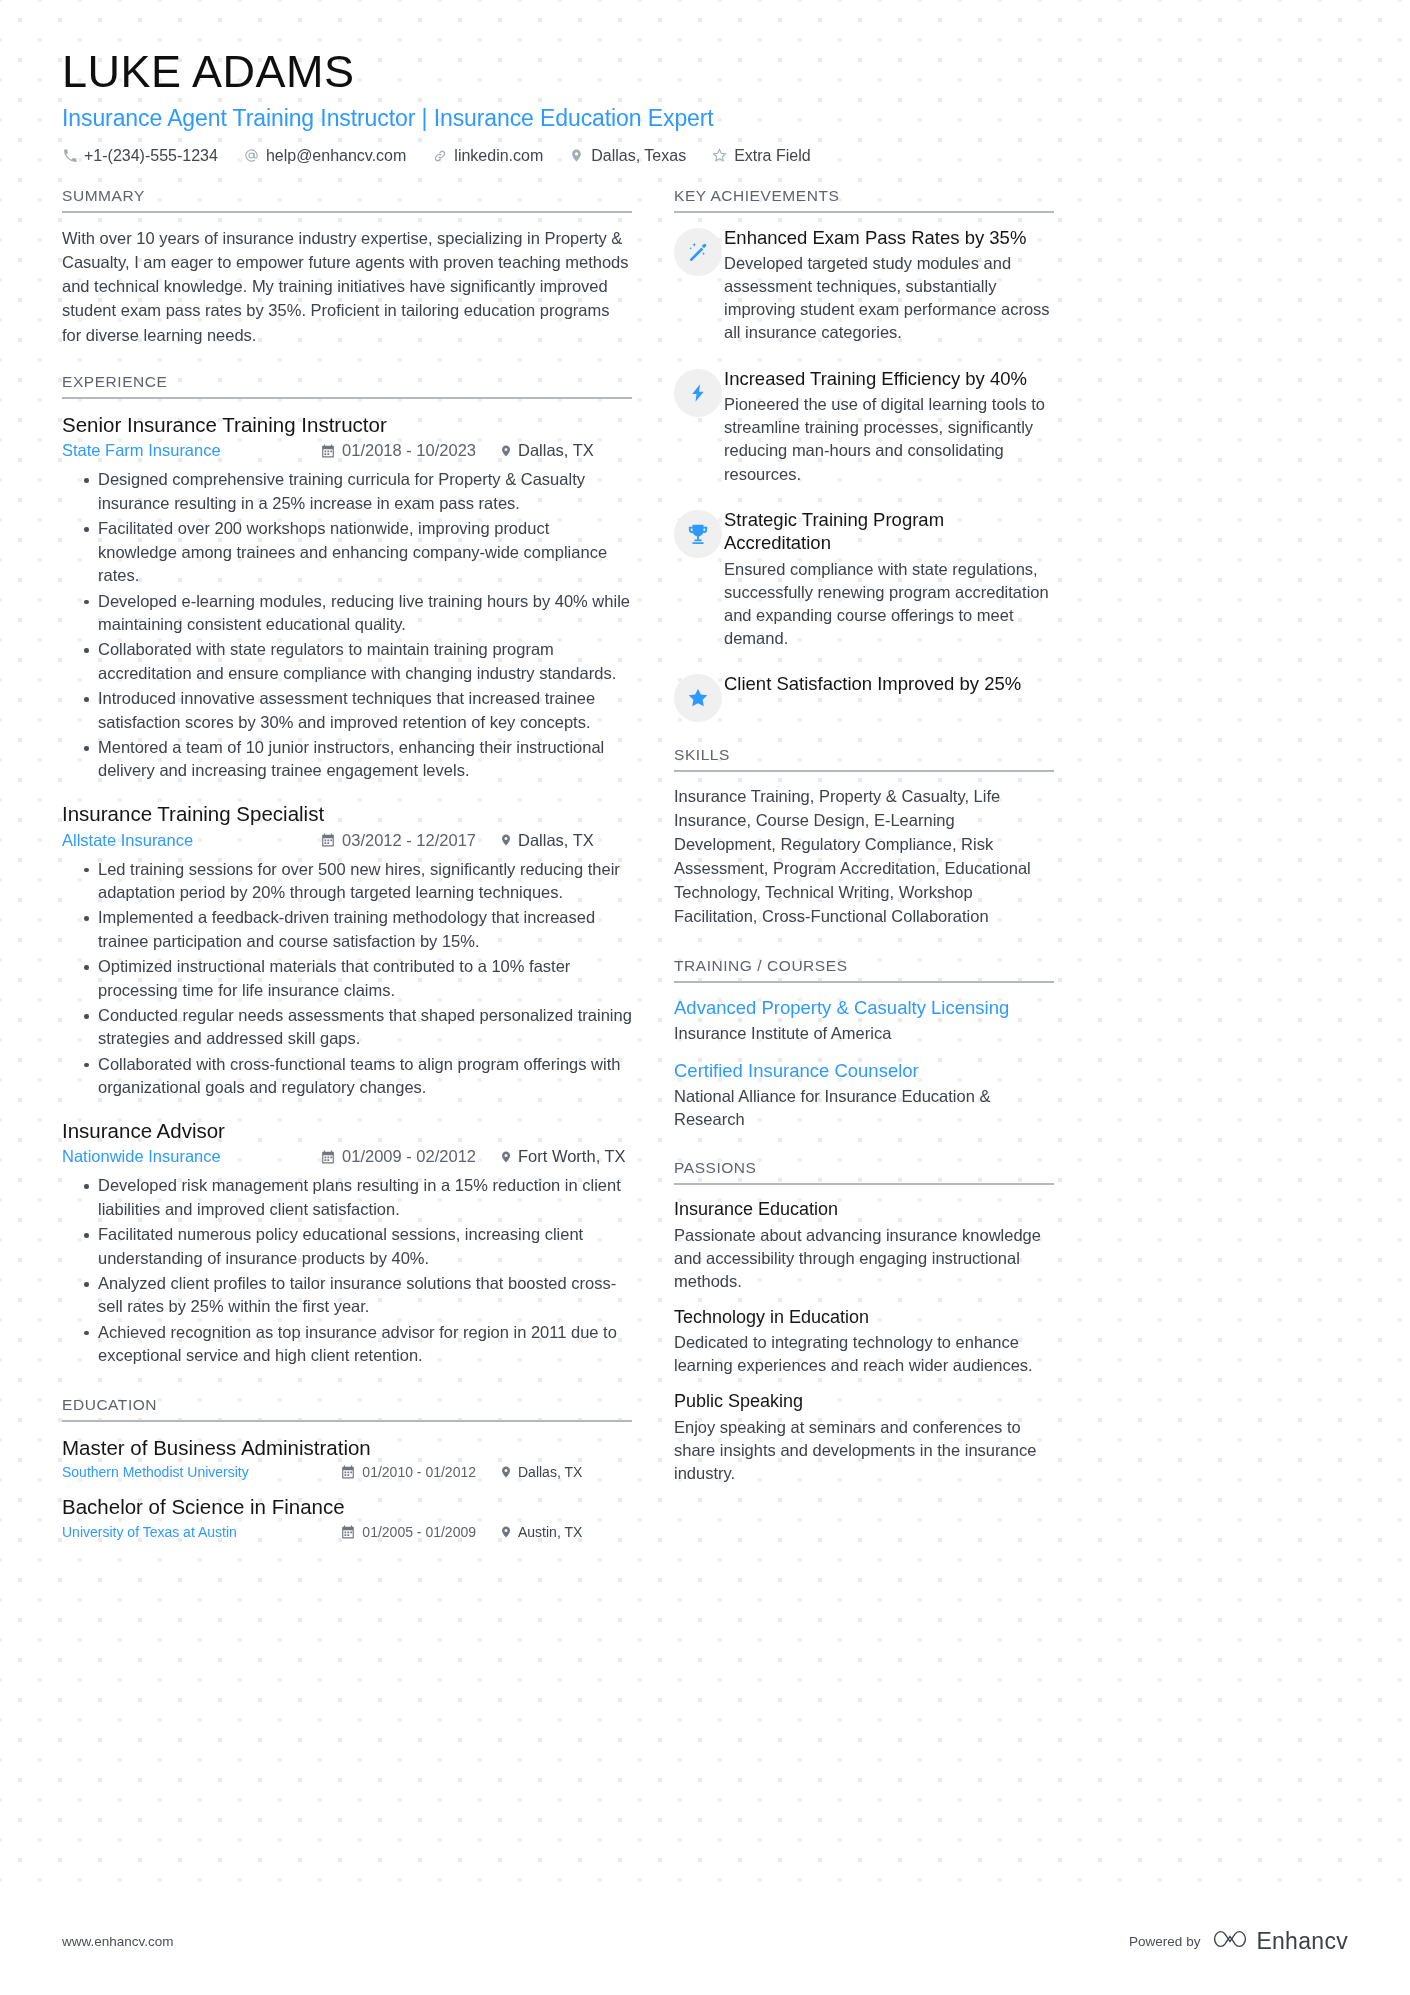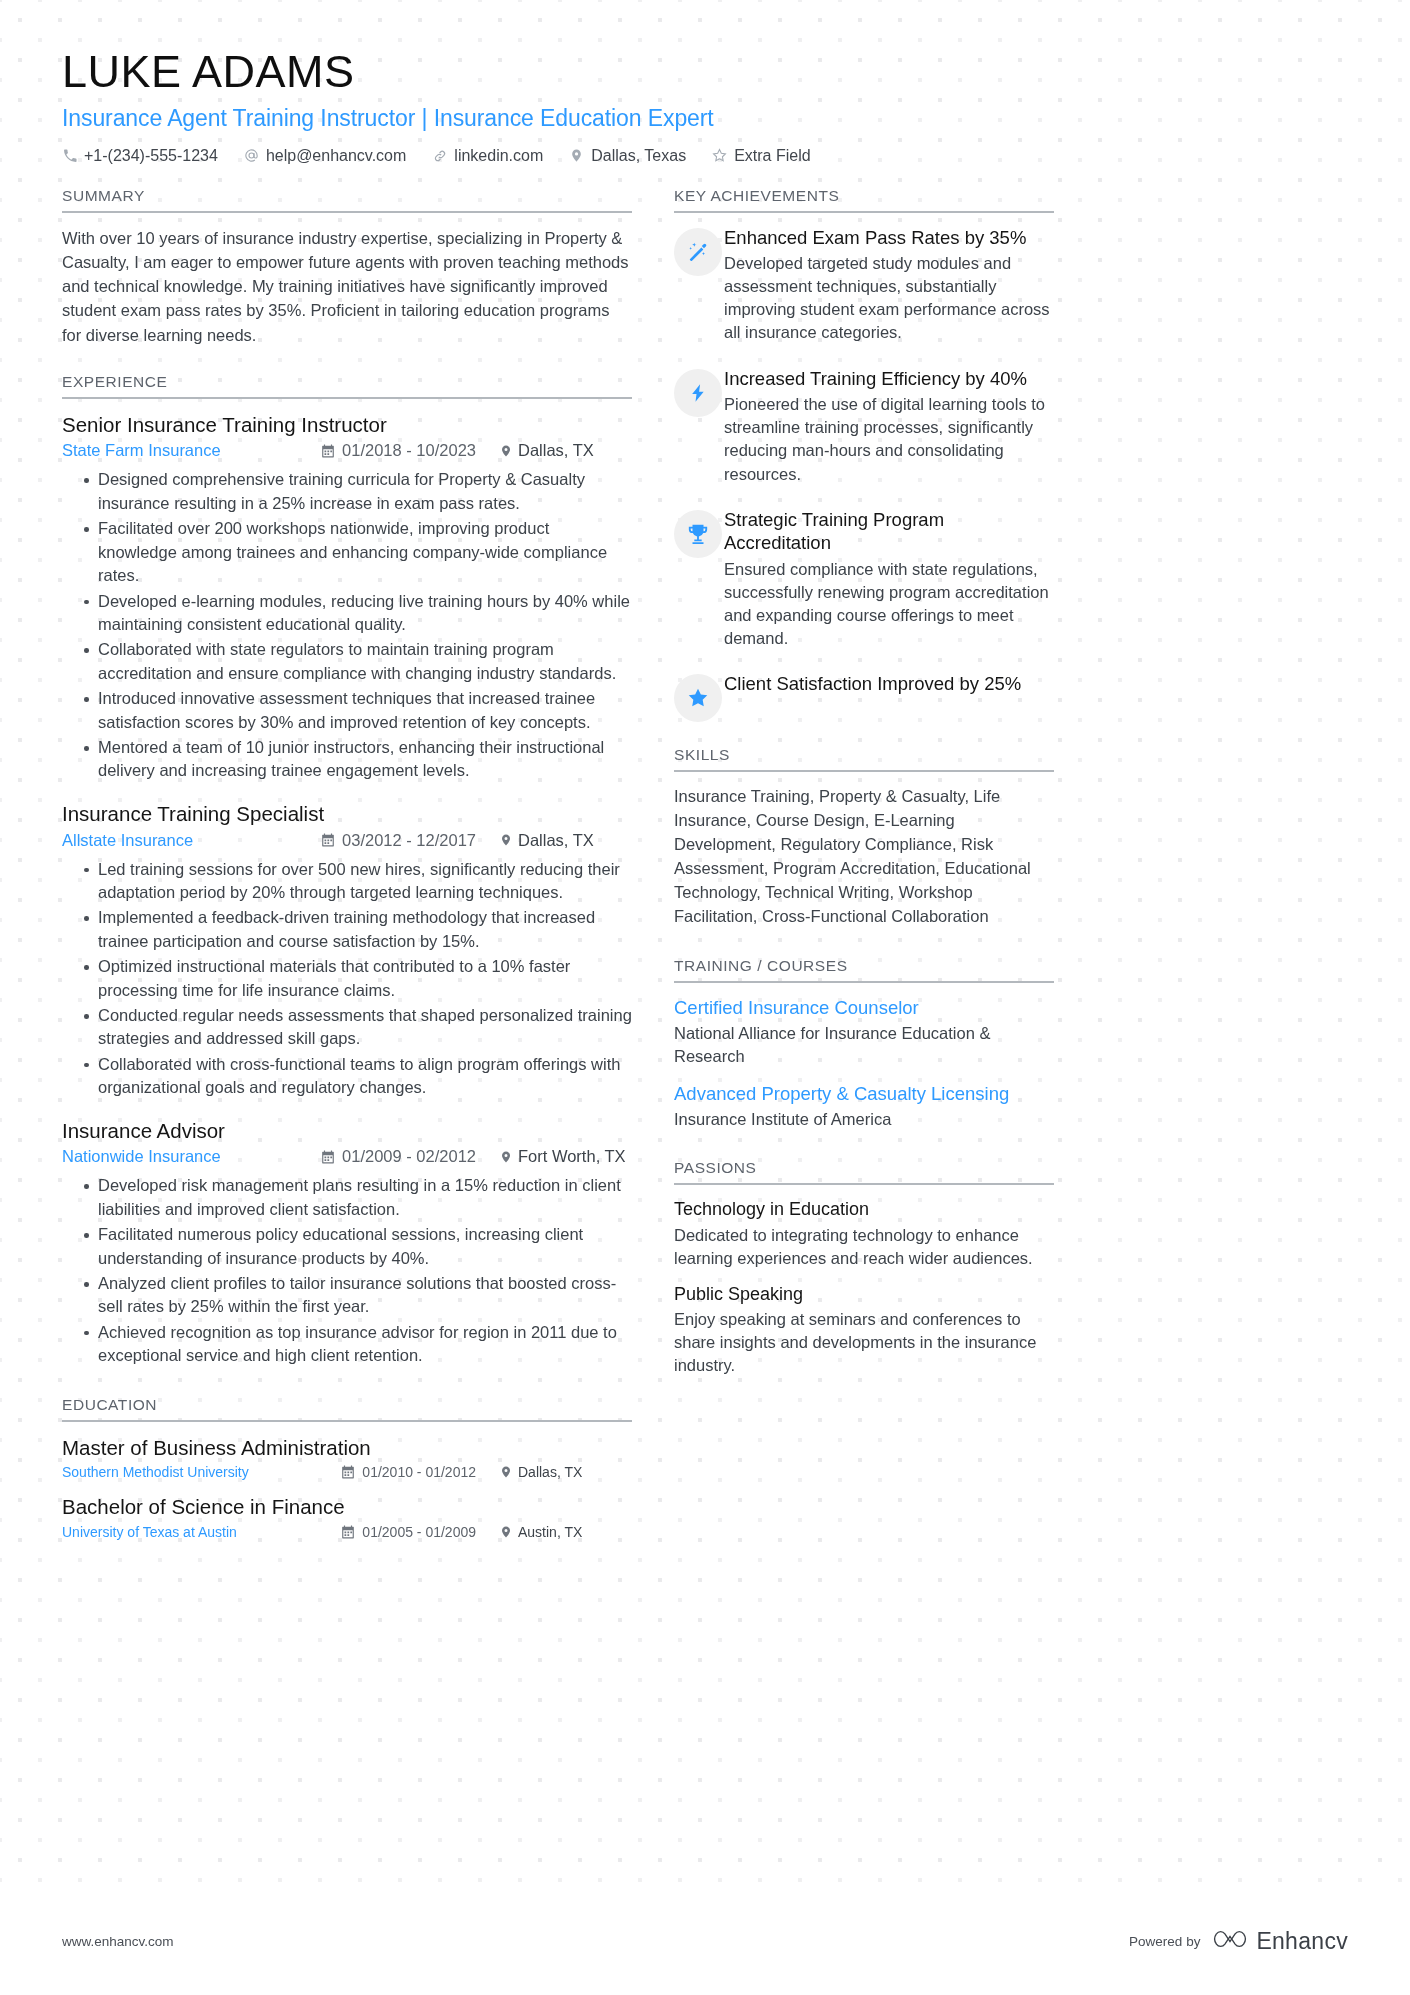--- a/index.html
+++ b/index.html
@@ -493,38 +493,42 @@
           </div>
         </div>
 
         <div style="height:24px"></div>
 
         <div class="section">
           <div class="section-title">TRAINING / COURSES</div>
           <div class="section-body">
 
             <div class="course">
+              <div class="course-name">Advanced Property &amp; Casualty Licensing</div>
+              <div class="course-org">Insurance Institute of America</div>
+            </div>
+
+            <div class="course">
               <div class="course-name">Certified Insurance Counselor</div>
               <div class="course-org">National Alliance for Insurance Education &amp; Research</div>
             </div>
 
-            <div class="course">
-              <div class="course-name">Advanced Property &amp; Casualty Licensing</div>
-              <div class="course-org">Insurance Institute of America</div>
-            </div>
-
           </div>
         </div>
 
         <div style="height:14px"></div>
 
         <div class="section">
           <div class="section-title">PASSIONS</div>
           <div class="section-body">
 
+            <div class="passion">
+              <div class="passion-name">Insurance Education</div>
+              <div class="passion-desc">Passionate about advancing insurance knowledge and accessibility through engaging instructional methods.</div>
+            </div>
 
             <div class="passion">
               <div class="passion-name">Technology in Education</div>
               <div class="passion-desc">Dedicated to integrating technology to enhance learning experiences and reach wider audiences.</div>
             </div>
 
             <div class="passion">
               <div class="passion-name">Public Speaking</div>
               <div class="passion-desc">Enjoy speaking at seminars and conferences to share insights and developments in the insurance industry.</div>
             </div>

